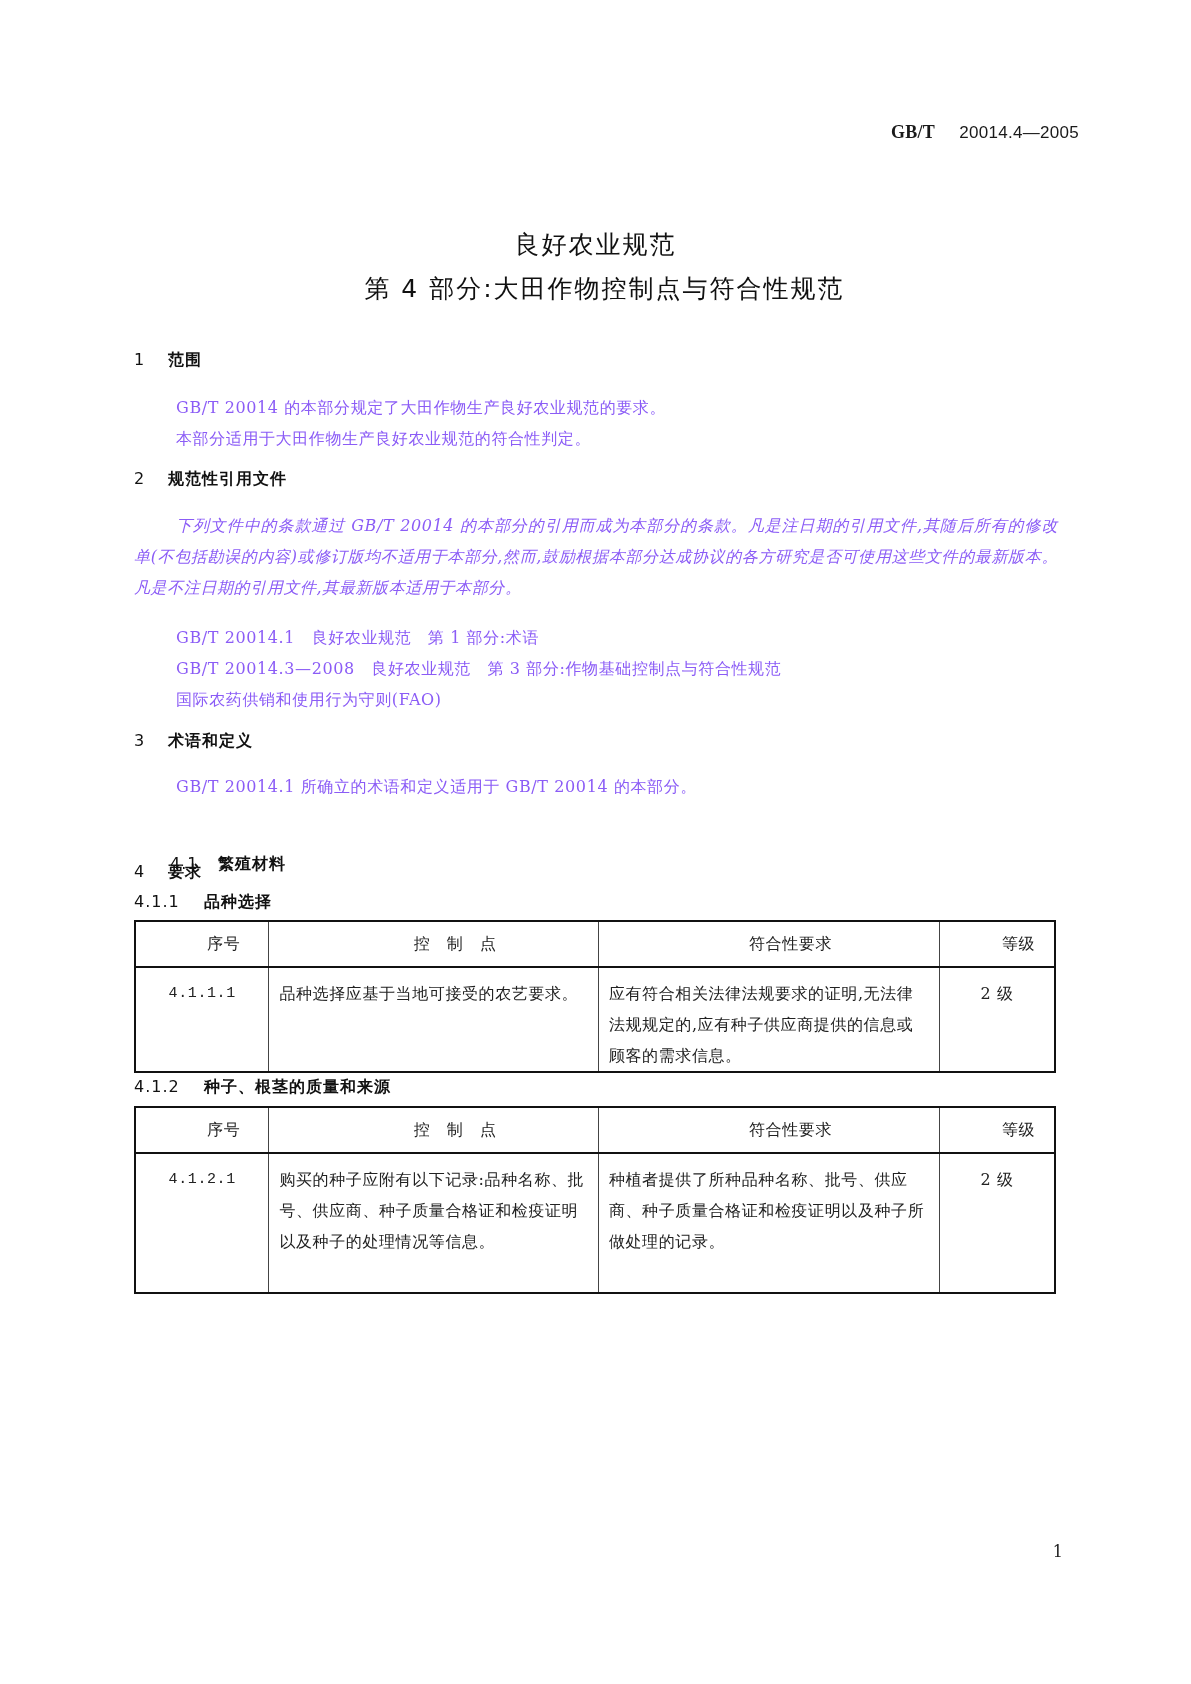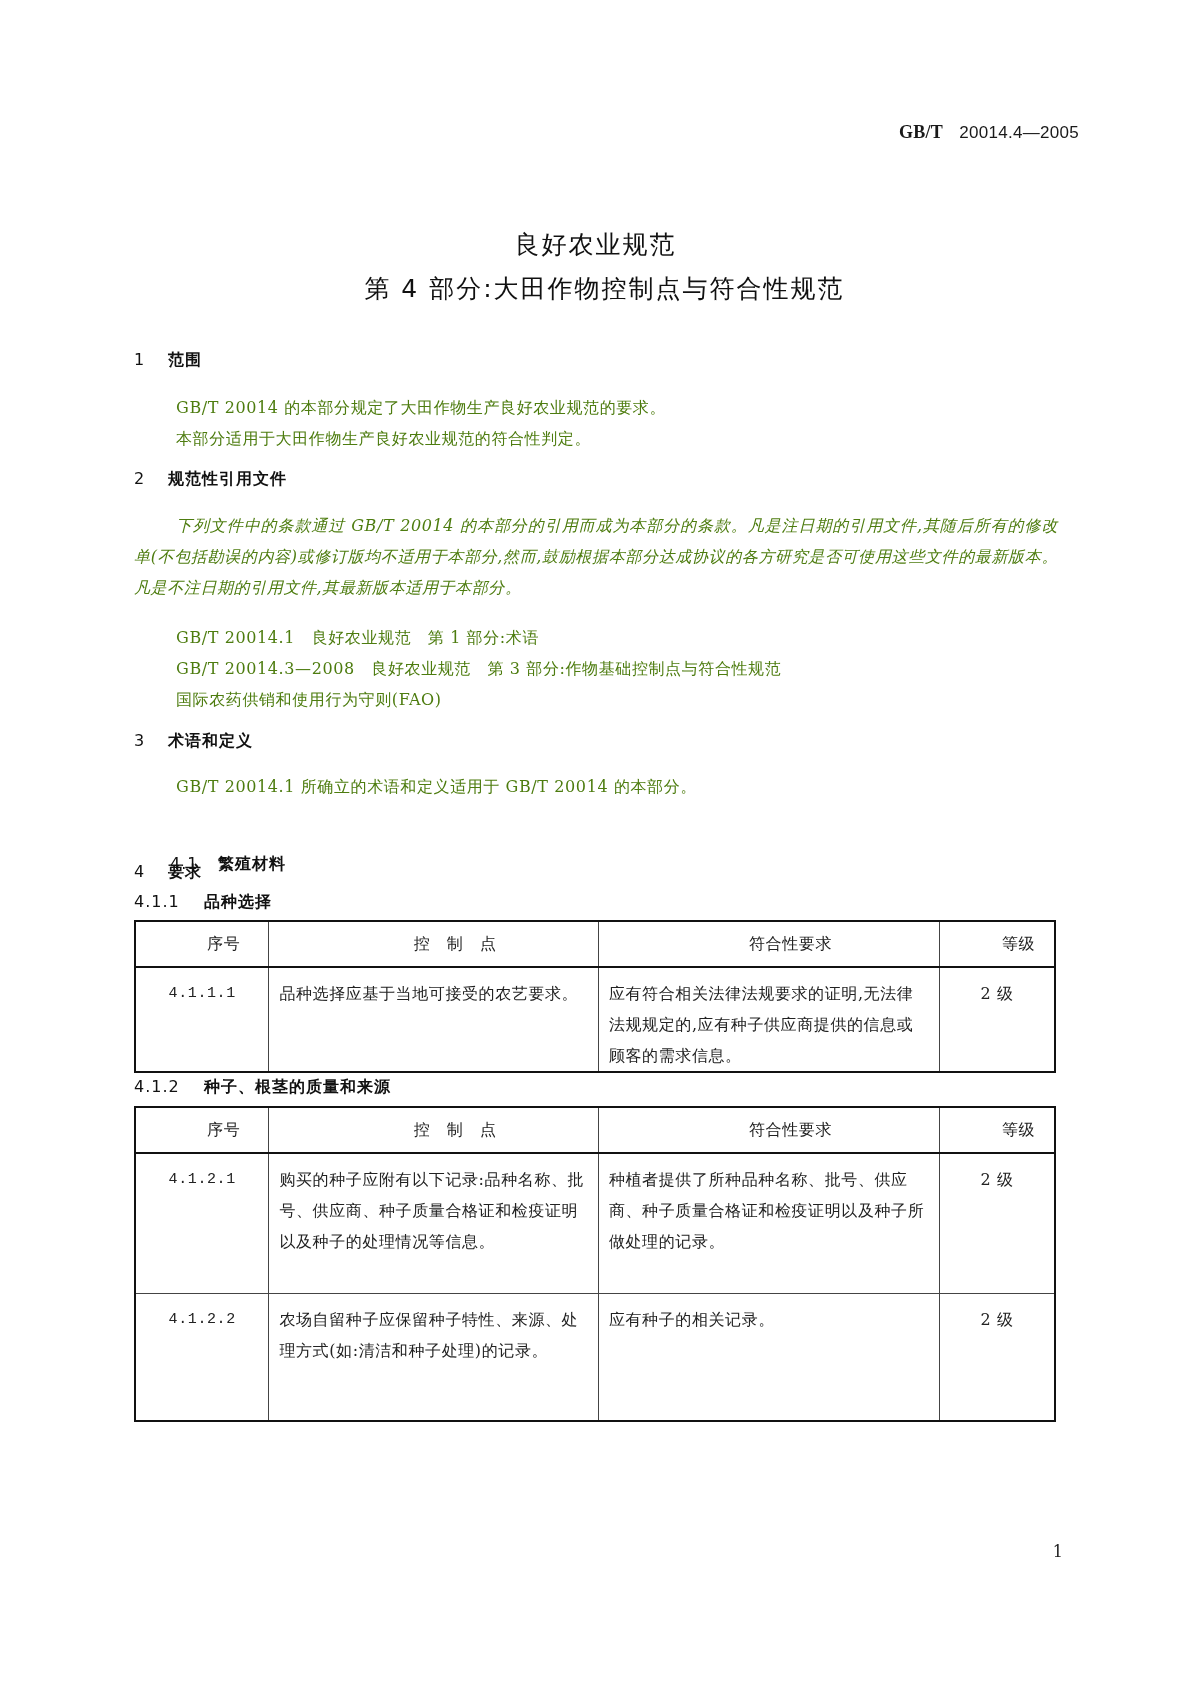--- a/index.html
+++ b/index.html
@@ -6,36 +6,36 @@
     body {
       width: 1191px; height: 1684px; position: relative; overflow: hidden;
       font-family: "DejaVu Serif", "Liberation Serif", serif;
       color: #1a1a1a;
     }
     .std-code {
       position: absolute; right: 112px; top: 122px;
       font-family: "Liberation Sans", "DejaVu Sans", sans-serif;
       font-size: 17px; letter-spacing: 0.3px;
     }
-    .std-code b { font-family: "Liberation Serif", serif; font-weight: bold; font-size: 18px; margin-right: 16px; }
+    .std-code b { font-family: "Liberation Serif", serif; font-weight: bold; font-size: 18px; margin-right: 24px; }
     .title {
       position: absolute; left: 0; width: 100%; text-align: center;
       font-family: "DejaVu Sans", "Liberation Sans", sans-serif;
       font-size: 25px; letter-spacing: 2px; color: #111;
     }
     .title.t1 { top: 228px; }
     .title.t2 { top: 272px; padding-left: 9px; }
     .h {
       position: absolute; left: 134px;
       font-family: "DejaVu Sans", "Liberation Sans", sans-serif;
       font-size: 16px; font-weight: bold; color: #111; letter-spacing: 1px;
     }
     .h .num { font-weight: normal; display: inline-block; }
     .p {
-      position: absolute; font-size: 16px; line-height: 31px; color: #4d7c0f;
+      position: absolute; font-size: 16px; line-height: 31px; color: #8b5cf6;
       letter-spacing: 0.6px;
     }
     .indent { left: 176px; }
     .block { left: 134px; width: 924px; text-indent: 42px; text-align: justify; font-style: italic; }
     table.req {
       position: absolute; left: 134px; width: 922px;
       border-collapse: collapse; border: 2px solid #111;
       font-size: 16px; color: #222; letter-spacing: 0.6px;
     }
     table.req th {
@@ -118,22 +118,16 @@
     <th class="c2">控　制　点</th>
     <th class="c3">符合性要求</th>
     <th class="c4">等级</th>
   </tr>
   <tr style="height:140px;padding-left:32px;">
     <td class="no">4.1.2.1</td>
     <td>购买的种子应附有以下记录:品种名称、批号、供应商、种子质量合格证和检疫证明以及种子的处理情况等信息。</td>
     <td>种植者提供了所种品种名称、批号、供应商、种子质量合格证和检疫证明以及种子所做处理的记录。</td>
     <td class="lv">2 级</td>
   </tr>
-  <tr style="height:128px;">
-    <td class="no">4.1.2.2</td>
-    <td>农场自留种子应保留种子特性、来源、处理方式(如:清洁和种子处理)的记录。</td>
-    <td>应有种子的相关记录。</td>
-    <td class="lv">2 级</td>
-  </tr>
 </tbody>
   </table>
 
 <div class="page-num">1</div>
 
 </body></html>

